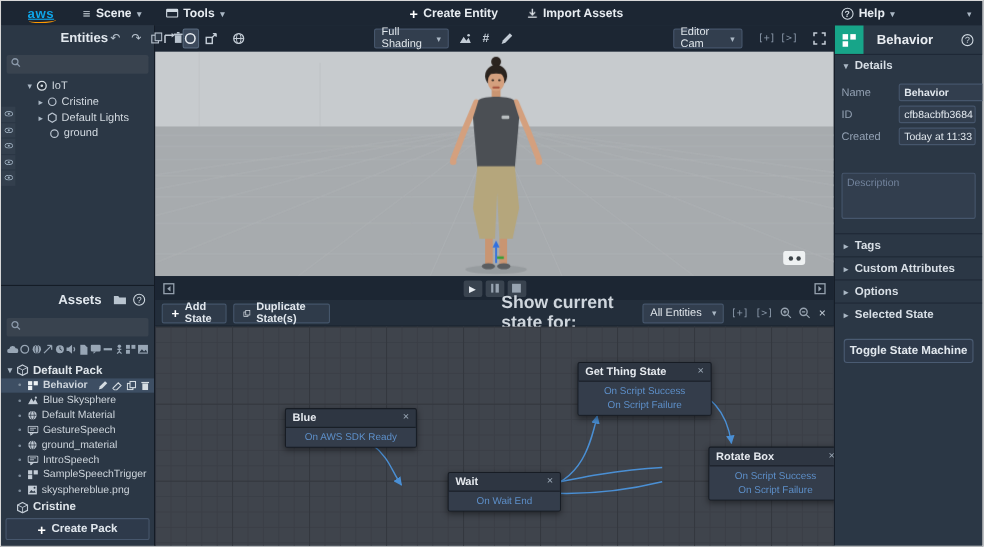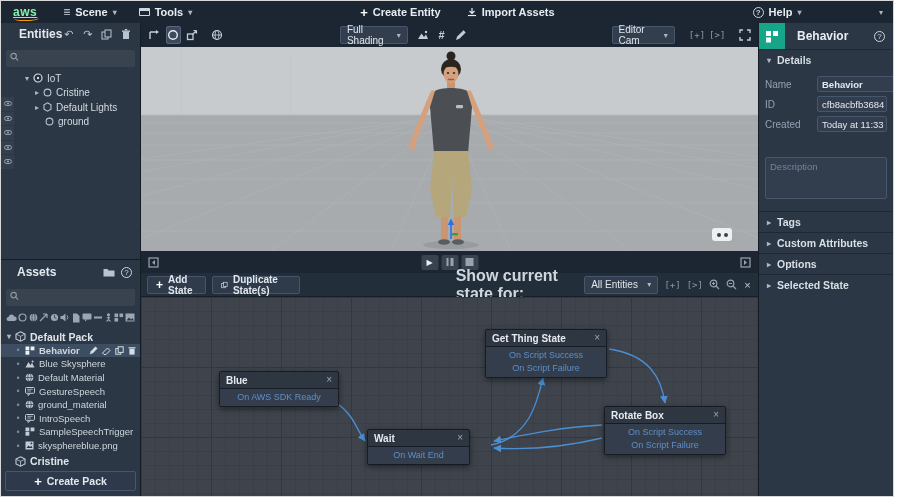--- a/index.html
+++ b/index.html
@@ -1,37 +1,37 @@
 <!DOCTYPE html>
 <html><head>
 <meta charset="utf-8">
 <style>
   *{box-sizing:border-box;margin:0;padding:0;}
   body{margin:0;background:#ffffff;font-family:"Liberation Sans",sans-serif;-webkit-font-smoothing:antialiased;}
   .app{position:relative;width:894px;height:497px;background:#2b3745;overflow:hidden;border:1px solid #d8d8d8;}
 
   
   .topbar{position:absolute;left:0;top:0;width:100%;height:22px;background:#1c2633;display:flex;align-items:center;color:#e7ecf1;font-size:11px;z-index:10;}
-  .logo{font-weight:bold;font-size:12px;color:#86efac;margin-left:12px;letter-spacing:.5px;position:relative;text-decoration:underline;}
+  .logo{font-weight:bold;font-size:12px;color:#0ea5e9;margin-left:24px;letter-spacing:.5px;position:relative;text-decoration:underline;}
   .logo::after{content:"";position:absolute;left:1px;right:-2px;bottom:-2px;height:4px;border-bottom:1.6px solid #f90;border-radius:0 0 60% 40%;}
   .menu-item{display:flex;align-items:center;gap:5px;font-weight:bold;cursor:default;}
   .caret{font-size:8px;color:#aab7c4;}
   .ham{font-size:12px;color:#cfd8e0;}
   .winico{width:11px;height:8px;border:1px solid #cfd8e0;border-top:3px solid #cfd8e0;border-radius:1px;display:inline-block;}
   .tb-action{display:flex;align-items:center;gap:5px;font-weight:bold;}
   .plus{font-size:13px;font-weight:bold;color:#fff;}
   .qmark{width:11px;height:11px;border:1px solid #cfd8e0;border-radius:50%;font-size:8px;display:inline-flex;align-items:center;justify-content:center;color:#cfd8e0;}
 
   
   .left{position:absolute;left:0;top:22px;width:140px;bottom:0;background:#2b3745;border-right:1px solid #141c26;z-index:5;}
   .center{position:absolute;left:140px;top:22px;width:617px;bottom:0;}
   .rightp{position:absolute;left:757px;top:22px;right:0;bottom:0;background:#2b3745;border-left:1px solid #141c26;z-index:5;}
 
   
-  .panel-head{height:22px;display:flex;align-items:center;padding:0 8px;}
+  .panel-head{height:22px;display:flex;align-items:center;padding:0 8px;margin-left:36px;}
   .panel-title{font-size:12px;font-weight:bold;color:#e2e8ee;margin-left:8px;}
   .ph-icons{margin-left:auto;display:flex;align-items:center;gap:6px;color:#b9c4cf;}
   .ico{display:inline-flex;align-items:center;justify-content:center;width:13px;height:13px;color:#b9c4cf;font-size:11px;}
   .search{position:relative;margin:3px 5px;}
   .search input{width:100%;height:17px;background:#39434f;border:none;border-radius:2px;color:#dfe5ea;font-size:10px;padding:0 4px 0 18px;outline:none;}
   .search svg{position:absolute;left:4px;top:3.5px;}
   .tree{position:relative;margin-top:4px;}
   .erow{height:14.5px;display:flex;align-items:center;font-size:10px;color:#d3dae1;gap:4px;}
   .erow .lbl{white-space:nowrap;}
   .gutter{position:absolute;left:0;top:74px;width:13px;}
@@ -75,21 +75,21 @@
 
   
   .sm-canvas{position:absolute;left:0;top:274px;width:617px;bottom:0;background-color:#3f444c;
     background-image:
       linear-gradient(#33373e 1px,transparent 1px),
       linear-gradient(90deg,#33373e 1px,transparent 1px),
       linear-gradient(#3a3e46 1px,transparent 1px),
       linear-gradient(90deg,#3a3e46 1px,transparent 1px);
     background-size:70px 70px,70px 70px,14px 14px,14px 14px;overflow:hidden;}
   .wires{position:absolute;inset:0;z-index:1;}
-  .node{position:absolute;width:120px;background:#2e3642;border:1px solid #171c24;border-radius:2px;box-shadow:0 2px 6px rgba(0,0,0,.45);z-index:2;}
+  .node{position:absolute;width:120px;background:#2e3642;border:1px solid #171c24;border-radius:2px;box-shadow:0 2px 6px rgba(0,0,0,.45);z-index:2;margin-left:40px;}
   .node-head{display:flex;align-items:center;justify-content:space-between;padding:2px 6px;height:16px;}
   .node-title{font-size:10px;font-weight:bold;color:#e6eaef;}
   .node-x{color:#9aa7b5;font-size:10px;line-height:10px;}
   .node-body{border-top:1px solid #171c24;background:#343d4b;padding:2px 0;}
   .node-ev{font-size:9px;color:#5d8fc9;text-align:center;line-height:13px;white-space:nowrap;}
 
   
   .insp-head{height:26px;display:flex;align-items:center;background:#2b3745;}
   .insp-icon{width:26px;height:26px;background:#17a589;display:flex;align-items:center;justify-content:center;flex:none;}
   .insp-title{font-size:12px;font-weight:bold;color:#e9edf2;margin-left:12px;}
@@ -730,15 +730,16 @@
     </div>
     <div class="acc">
       <span class="caret">▸</span>
       <span>Options</span>
     </div>
     <div class="acc">
       <span class="caret">▸</span>
       <span>Selected State</span>
     </div>
 
+    <div class="togglebtn">Toggle State Machine</div>
   </aside>
 
 </div>
 
 </body></html>

